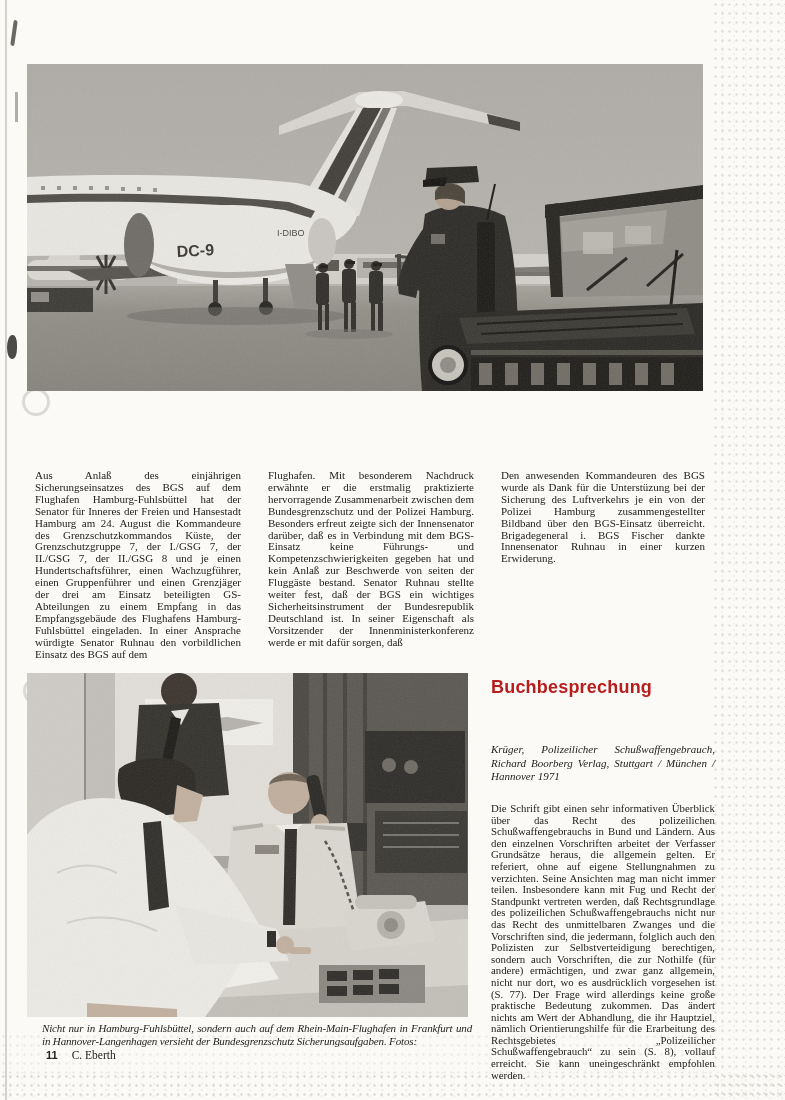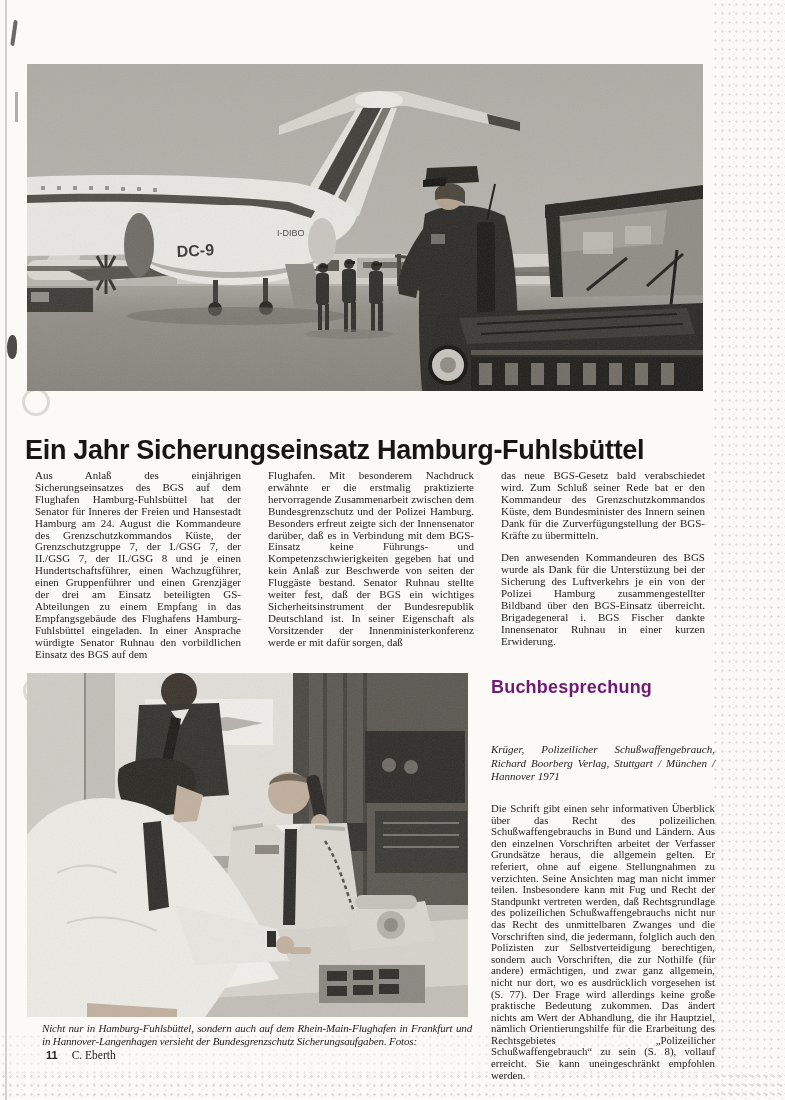--- a/index.html
+++ b/index.html
@@ -41,21 +41,21 @@
     font-size:11px;line-height:11.9px;text-align:justify;
   }
   .col.c1{left:25px;}
   .col.c2{left:258px;}
   .col.c3{left:491px;width:224px;}
   .col p{margin:10px;}
   .col p + p{margin-top:11px;}
   .review-heading{
     position:absolute;left:491px;top:662px;
     font-family:"Liberation Sans",sans-serif;font-weight:bold;
-    font-size:18px;letter-spacing:.2px;color:#701a75;
+    font-size:18px;letter-spacing:.2px;color:#b91c1c;
   }
   .review-citation{
     position:absolute;left:491px;top:719px;width:224px;
     font-style:italic;font-size:11px;line-height:13.5px;text-align:justify;margin-top:24px;
   }
   .review-body{
     position:absolute;left:491px;top:786px;width:224px;
     font-size:10.8px;line-height:11.6px;text-align:justify;margin-top:17px;
   }
   .caption{
@@ -270,30 +270,28 @@
           <rect x="556" y="299" width="13" height="22"></rect>
           <rect x="582" y="299" width="13" height="22"></rect>
           <rect x="608" y="299" width="13" height="22"></rect>
           <rect x="634" y="299" width="13" height="22"></rect>
       </g>
     </g>
 
     <rect width="676" height="327" filter="url(#grain)" opacity=".13"></rect>
   </svg>
 
-  <h1 class="headline">Ein Jahr Sicherungseinsatz Hamburg-Fuhlsbüttel</h1>
 
   <div class="col c1">
     <p>Aus Anlaß des einjährigen Sicherungseinsatzes des BGS auf dem Flughafen Hamburg-Fuhlsbüttel hat der Senator für Inneres der Freien und Hansestadt Hamburg am 24. August die Kommandeure des Grenzschutzkommandos Küste, der Grenzschutzgruppe 7, der I./GSG 7, der II./GSG 7, der II./GSG 8 und je einen Hundertschaftsführer, einen Wachzugführer, einen Gruppenführer und einen Grenzjäger der drei am Einsatz beteiligten GS-Abteilungen zu einem Empfang in das Empfangsgebäude des Flughafens Hamburg-Fuhlsbüttel eingeladen. In einer Ansprache würdigte Senator Ruhnau den vorbildlichen Einsatz des BGS auf dem</p>
   </div>
   <div class="col c2">
     <p>Flughafen. Mit besonderem Nachdruck erwähnte er die erstmalig praktizierte hervorragende Zusammenarbeit zwischen dem Bundesgrenzschutz und der Polizei Hamburg. Besonders erfreut zeigte sich der Innensenator darüber, daß es in Verbindung mit dem BGS-Einsatz keine Führungs- und Kompetenzschwierigkeiten gegeben hat und kein Anlaß zur Beschwerde von seiten der Fluggäste bestand. Senator Ruhnau stellte weiter fest, daß der BGS ein wichtiges Sicherheitsinstrument der Bundesrepublik Deutschland ist. In seiner Eigenschaft als Vorsitzender der Innenministerkonferenz werde er mit dafür sorgen, daß</p>
   </div>
   <div class="col c3">
-    <p>das neue BGS-Gesetz bald verabschiedet wird. Zum Schluß seiner Rede bat er den Kommandeur des Grenzschutzkommandos Küste, dem Bundesminister des Innern seinen Dank für die Zurverfügungstellung der BGS-Kräfte zu übermitteln.</p>
     <p>Den anwesenden Kommandeuren des BGS wurde als Dank für die Unterstüzung bei der Sicherung des Luftverkehrs je ein von der Polizei Hamburg zusammengestellter Bildband über den BGS-Einsatz überreicht. Brigadegeneral i. BGS Fischer dankte Innensenator Ruhnau in einer kurzen Erwiderung.</p>
   </div>
 
   <h2 class="review-heading">Buchbesprechung</h2>
   <div class="review-citation">Krüger, Polizeilicher Schußwaffengebrauch, Richard Boorberg Verlag, Stuttgart / München / Hannover 1971</div>
   <div class="review-body">Die Schrift gibt einen sehr informativen Überblick über das Recht des polizeilichen Schußwaffengebrauchs in Bund und Ländern. Aus den einzelnen Vorschriften arbeitet der Verfasser Grundsätze heraus, die allgemein gelten. Er referiert, ohne auf eigene Stellungnahmen zu verzichten. Seine Ansichten mag man nicht immer teilen. Insbesondere kann mit Fug und Recht der Standpunkt vertreten werden, daß Rechtsgrundlage des polizeilichen Schußwaffengebrauchs nicht nur das Recht des unmittelbaren Zwanges und die Vorschriften sind, die jedermann, folglich auch den Polizisten zur Selbstverteidigung berechtigen, sondern auch Vorschriften, die zur Nothilfe (für andere) ermächtigen, und zwar ganz allgemein, nicht nur dort, wo es ausdrücklich vorgesehen ist (S. 77). Der Frage wird allerdings keine große praktische Bedeutung zukommen. Das ändert nichts am Wert der Abhandlung, die ihr Hauptziel, nämlich Orientierungshilfe für die Erarbeitung des Rechtsgebietes „Polizeilicher Schußwaffengebrauch“ zu sein (S. 8), vollauf erreicht. Sie kann uneingeschränkt empfohlen werden.</div>
 
   <svg class="photo photo-office" viewBox="0 0 441 344" preserveAspectRatio="none">
     <rect width="441" height="344" fill="#c2bfb9"></rect>
     <rect width="58" height="344" fill="#cfccc6"></rect>

